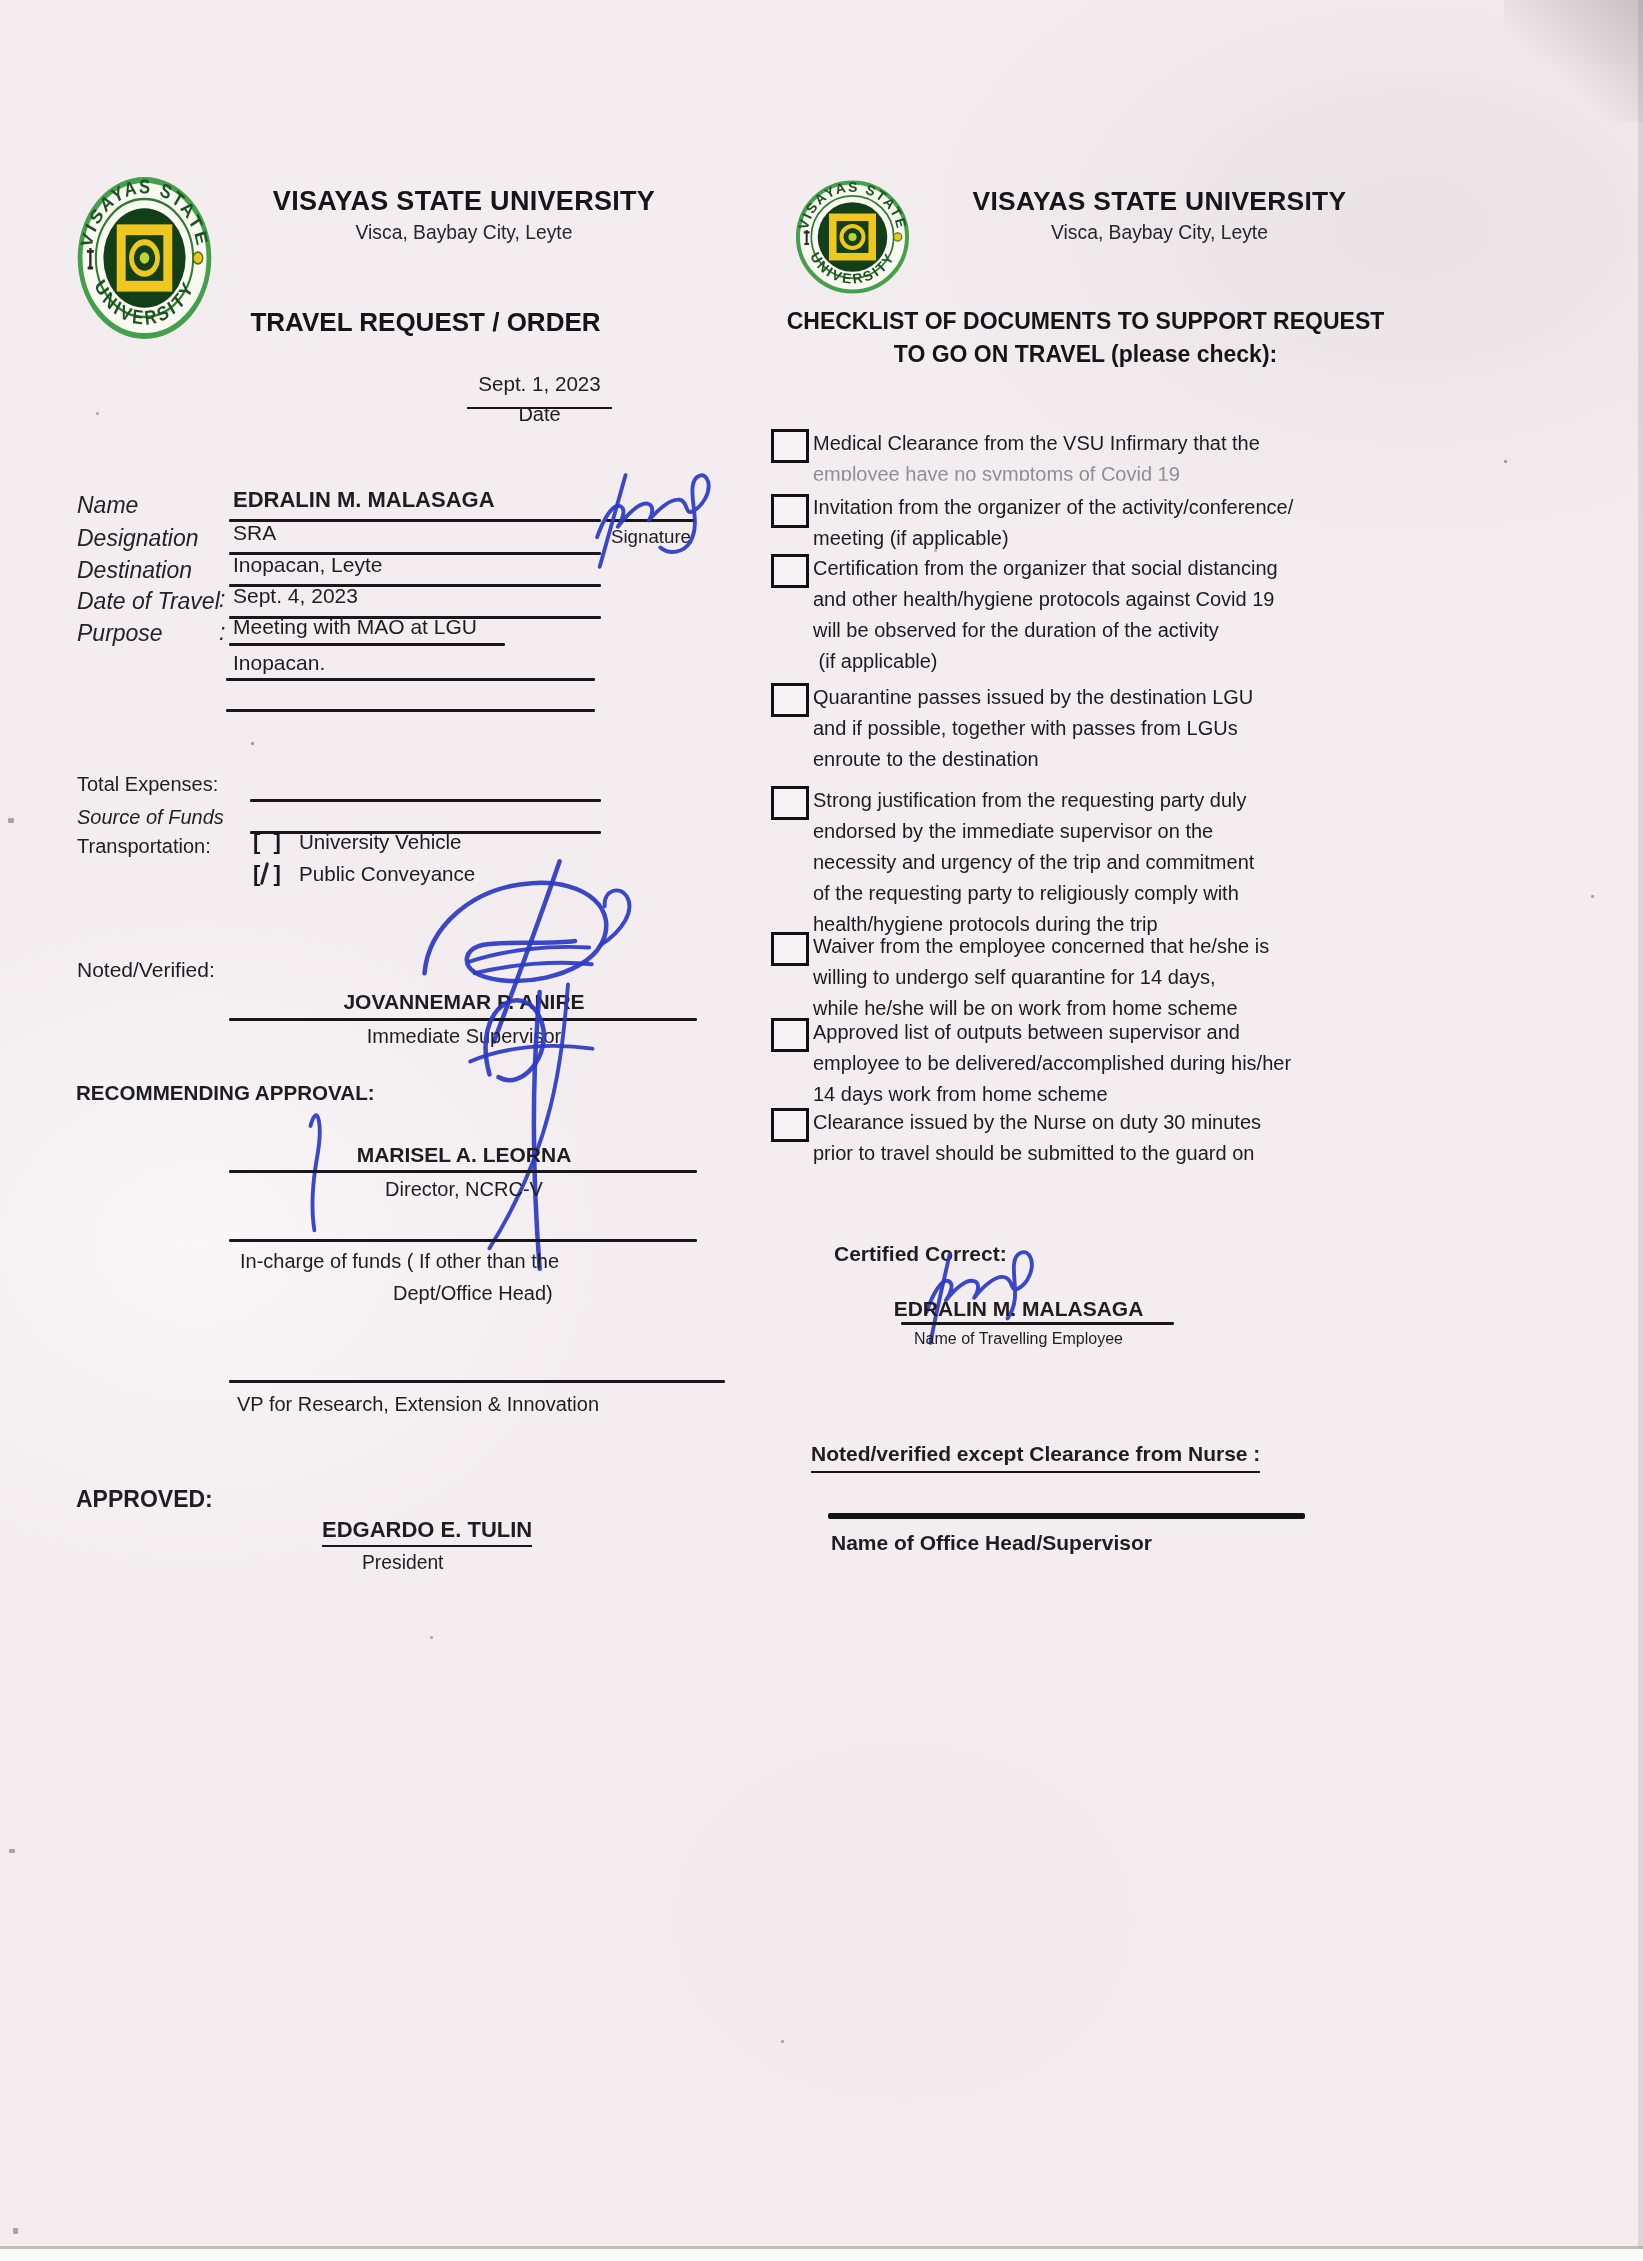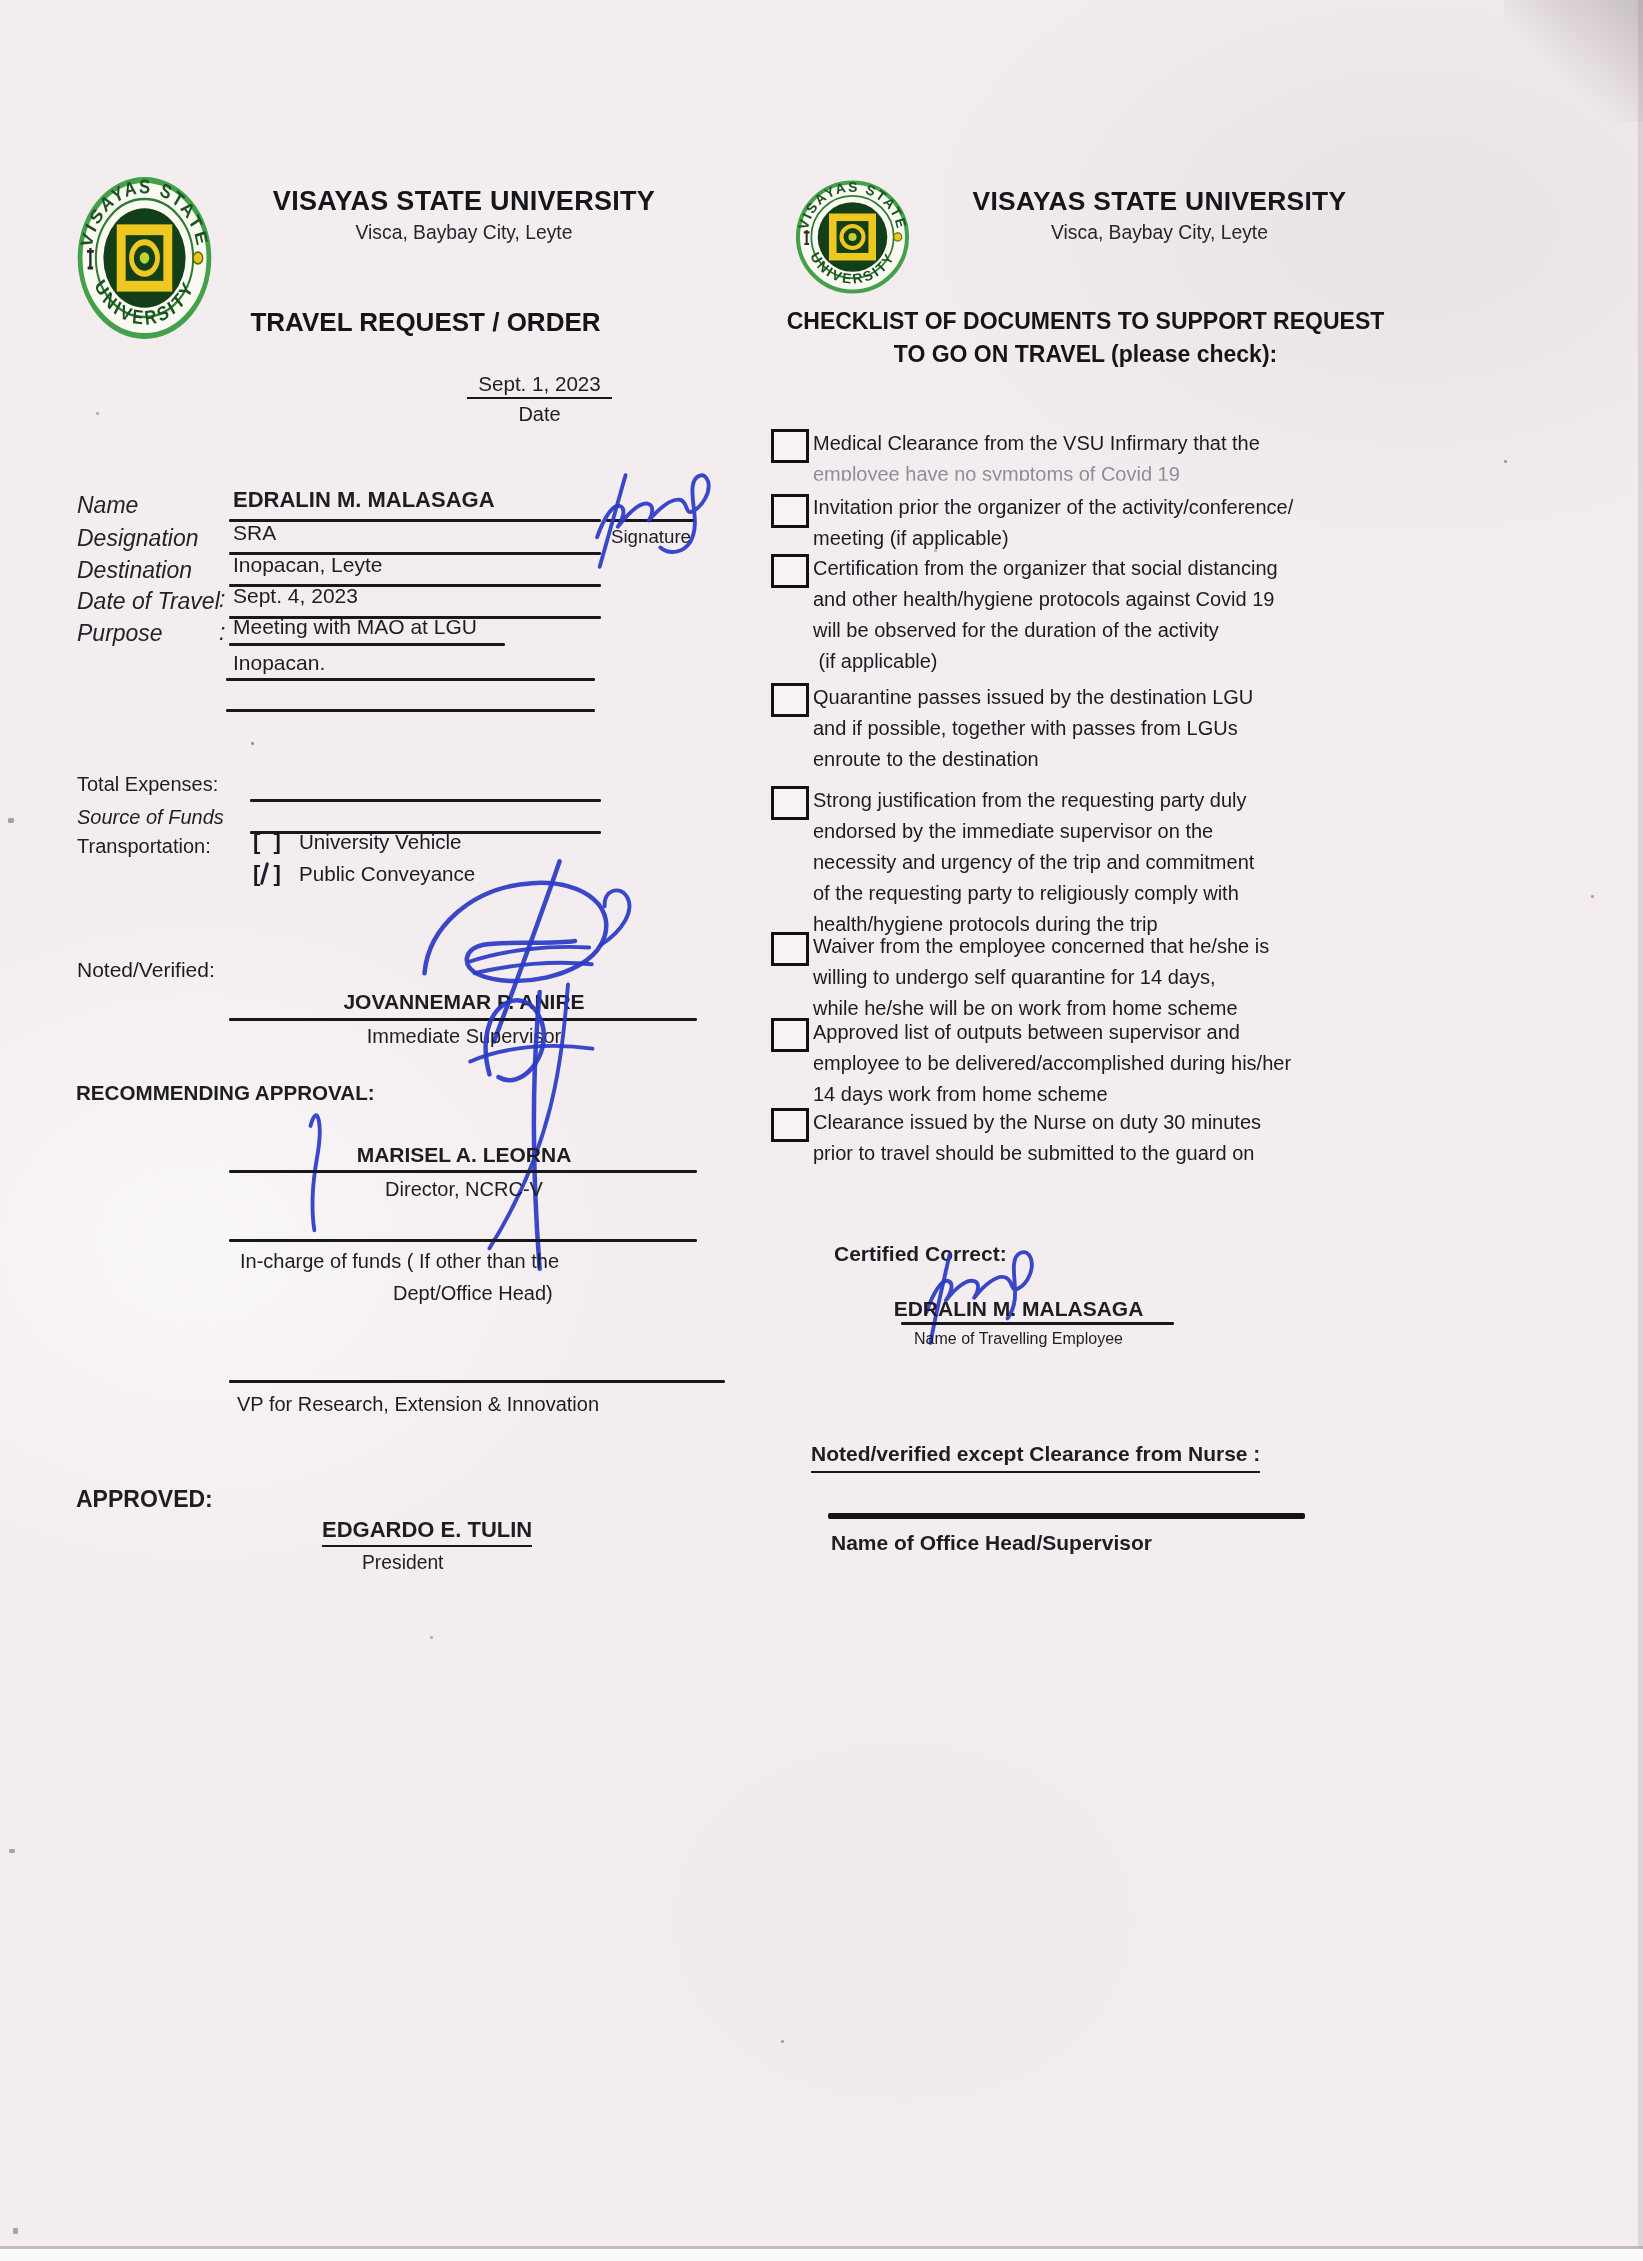--- a/index.html
+++ b/index.html
@@ -80,21 +80,21 @@
   <div class="edge-mark" style="left:13px;top:2228px;width:5.2px;height:6.4px;"></div>
 
   <svg class="abs" style="left:76px;top:175px;" width="137" height="166" viewBox="0 0 200 200" preserveAspectRatio="none">
       <use href="#vsu-seal" xlink:href="#vsu-seal"></use>
     </svg>
 
   <div class="abs ctr h-univ" style="left:232px;top:186px;width:464px;">VISAYAS STATE UNIVERSITY</div>
   <div class="abs ctr h-addr" style="left:232px;top:222px;width:464px;">Visca, Baybay City, Leyte</div>
   <div class="abs ctr h-title" style="left:187px;top:307px;width:477px;">TRAVEL REQUEST / ORDER</div>
 
-  <div class="abs ctr" style="left:467px;top:372px;width:145px;font-size:20.6px;border-bottom:2.6px solid #17171c;padding-bottom:1px;">Sept. 1, 2023</div>
+  <div class="abs ctr" style="left:467px;top:372px;width:145px;font-size:20.6px;border-bottom:2.6px solid #17171c;padding-bottom:11px;">Sept. 1, 2023</div>
   <div class="abs ctr" style="left:467px;top:403px;width:145px;font-size:20px;">Date</div>
 
   <div class="abs lbl" style="left:77px;top:492px;">Name</div>
   <div class="abs val b nowrap" style="left:233px;top:487px;font-size:22px;">EDRALIN M. MALASAGA</div>
   <div class="ul" style="left:229px;top:519px;width:372px;"></div>
   <div class="ul ul-thin" style="left:606px;top:519px;width:89px;"></div>
   <div class="abs" style="left:611px;top:526px;font-size:18.7px;">Signature</div>
   <svg class="abs" style="left:588px;top:461px;" width="137" height="111" viewBox="0 0 212 172">
     <path class="sig-path" d="M14,118 C26,84 40,66 50,70 C60,74 52,94 46,102 C60,84 78,64 92,66 C103,68 100,84 94,92 C108,76 128,58 142,60 C155,62 150,84 162,78 C178,70 190,48 186,32 C182,16 164,20 162,40 C159,66 174,98 158,126 C148,142 126,146 112,134"></path>
     <path class="sig-path" d="M58,22 C46,66 30,120 18,164"></path>
@@ -183,21 +183,21 @@
   <div class="abs ctr ck-title" style="left:760px;top:338px;width:651px;">TO GO ON TRAVEL (please check):</div>
 
   <div class="ck-box" style="top:429px;"></div>
   <div class="ck-item" style="top:428px;">
     <div>Medical Clearance from the VSU Infirmary that the</div>
     <div class="faded">employee have no symptoms of Covid 19</div>
   </div>
 
   <div class="ck-box" style="top:494px;"></div>
   <div class="ck-item" style="top:492px;">
-    <div>Invitation prior the organizer of the activity/conference/</div>
+    <div>Invitation from the organizer of the activity/conference/</div>
     <div>meeting (if applicable)</div>
   </div>
 
   <div class="ck-box" style="top:554px;"></div>
   <div class="ck-item" style="top:553px;">
     <div>Certification from the organizer that social distancing</div>
     <div>and other health/hygiene protocols against Covid 19</div>
     <div>will be observed for the duration of the activity</div>
     <div>&nbsp;(if applicable)</div>
   </div>

